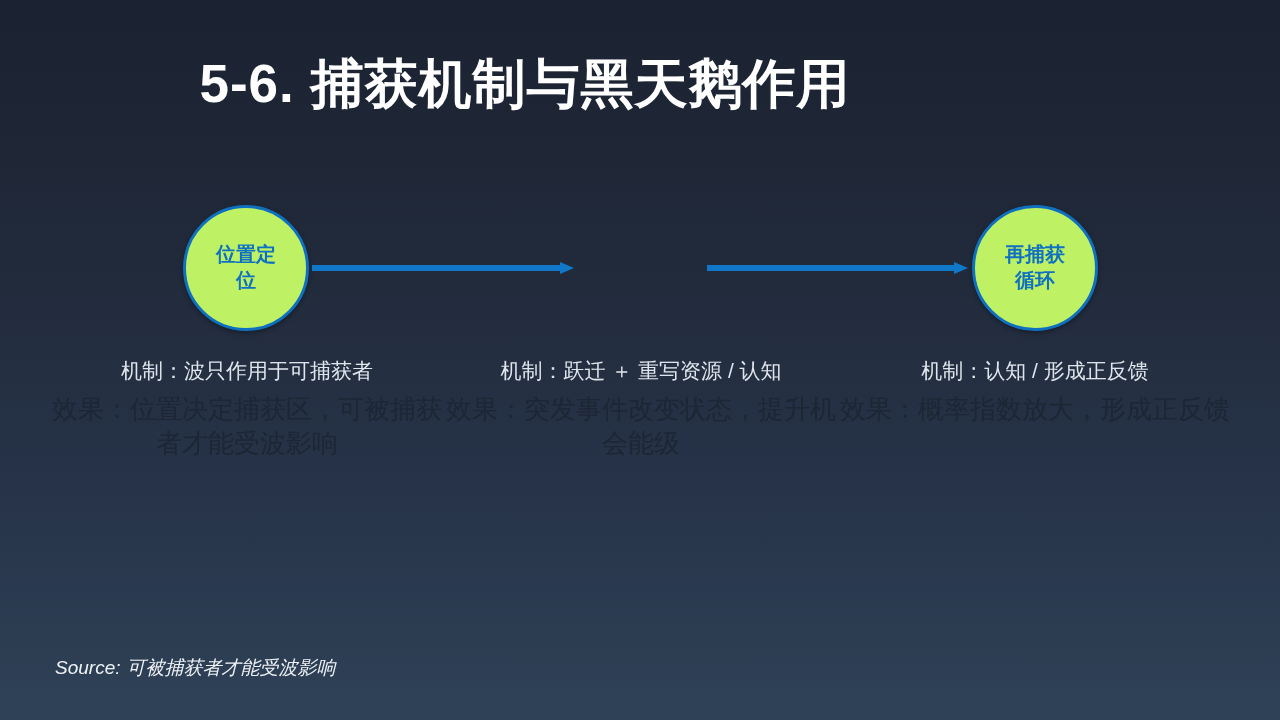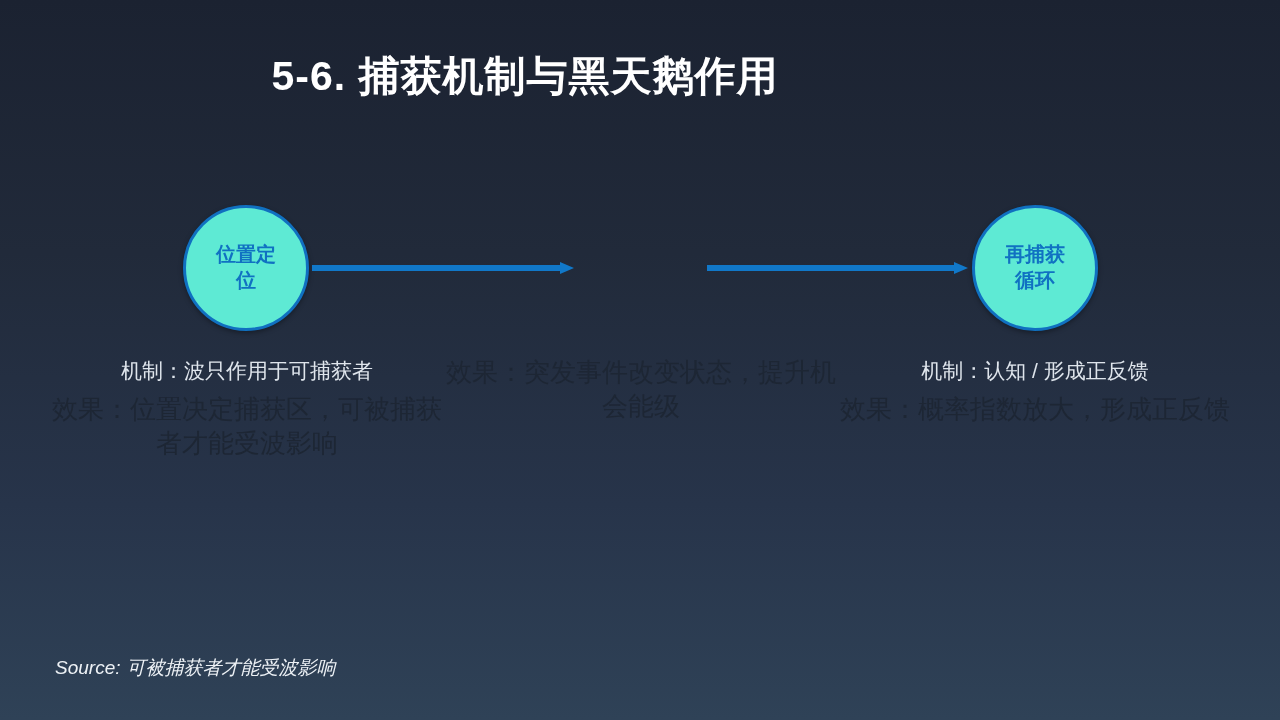--- a/index.html
+++ b/index.html
@@ -20,42 +20,42 @@
   }
 
   
   .title {
     position: absolute;
     top: 52px;
     left: 0;
     width: 1050px;
     text-align: center;
     color: #ffffff;
-    font-size: 41px;
+    font-size: 53px;
     font-weight: bold;
     letter-spacing: 1px;
     line-height: 1.2;
     white-space: nowrap;
   }
 
   
   .flow {
     position: absolute;
     top: 205px;
     left: 0;
     width: 1280px;
     height: 130px;
   }
   .node {
     position: absolute;
     top: 0;
     width: 126px;
     height: 126px;
     border-radius: 50%;
-    background: #5eead4;
+    background: #bef264;
     border: 3px solid #1070c0;
     box-sizing: border-box;
     display: flex;
     align-items: center;
     justify-content: center;
     box-shadow: 0 2px 5px rgba(0,0,0,0.35);
   }
   .node-label {
     color: #1071c2;
     font-size: 20px;
@@ -173,20 +173,21 @@
   </div>
 
   <div class="columns">
 
     <div class="column col-1">
       <div class="mechanism">机制：波只作用于可捕获者</div>
       <div class="effect">效果：位置决定捕获区，可被捕获者才能受波影响</div>
     </div>
 
     <div class="column col-2">
+      <div class="mechanism">机制：跃迁 ＋ 重写资源 / 认知</div>
       <div class="effect">效果：突发事件改变状态，提升机会能级</div>
     </div>
 
     <div class="column col-3">
       <div class="mechanism">机制：认知 / 形成正反馈</div>
       <div class="effect">效果：概率指数放大，形成正反馈</div>
     </div>
 
   </div>
 

